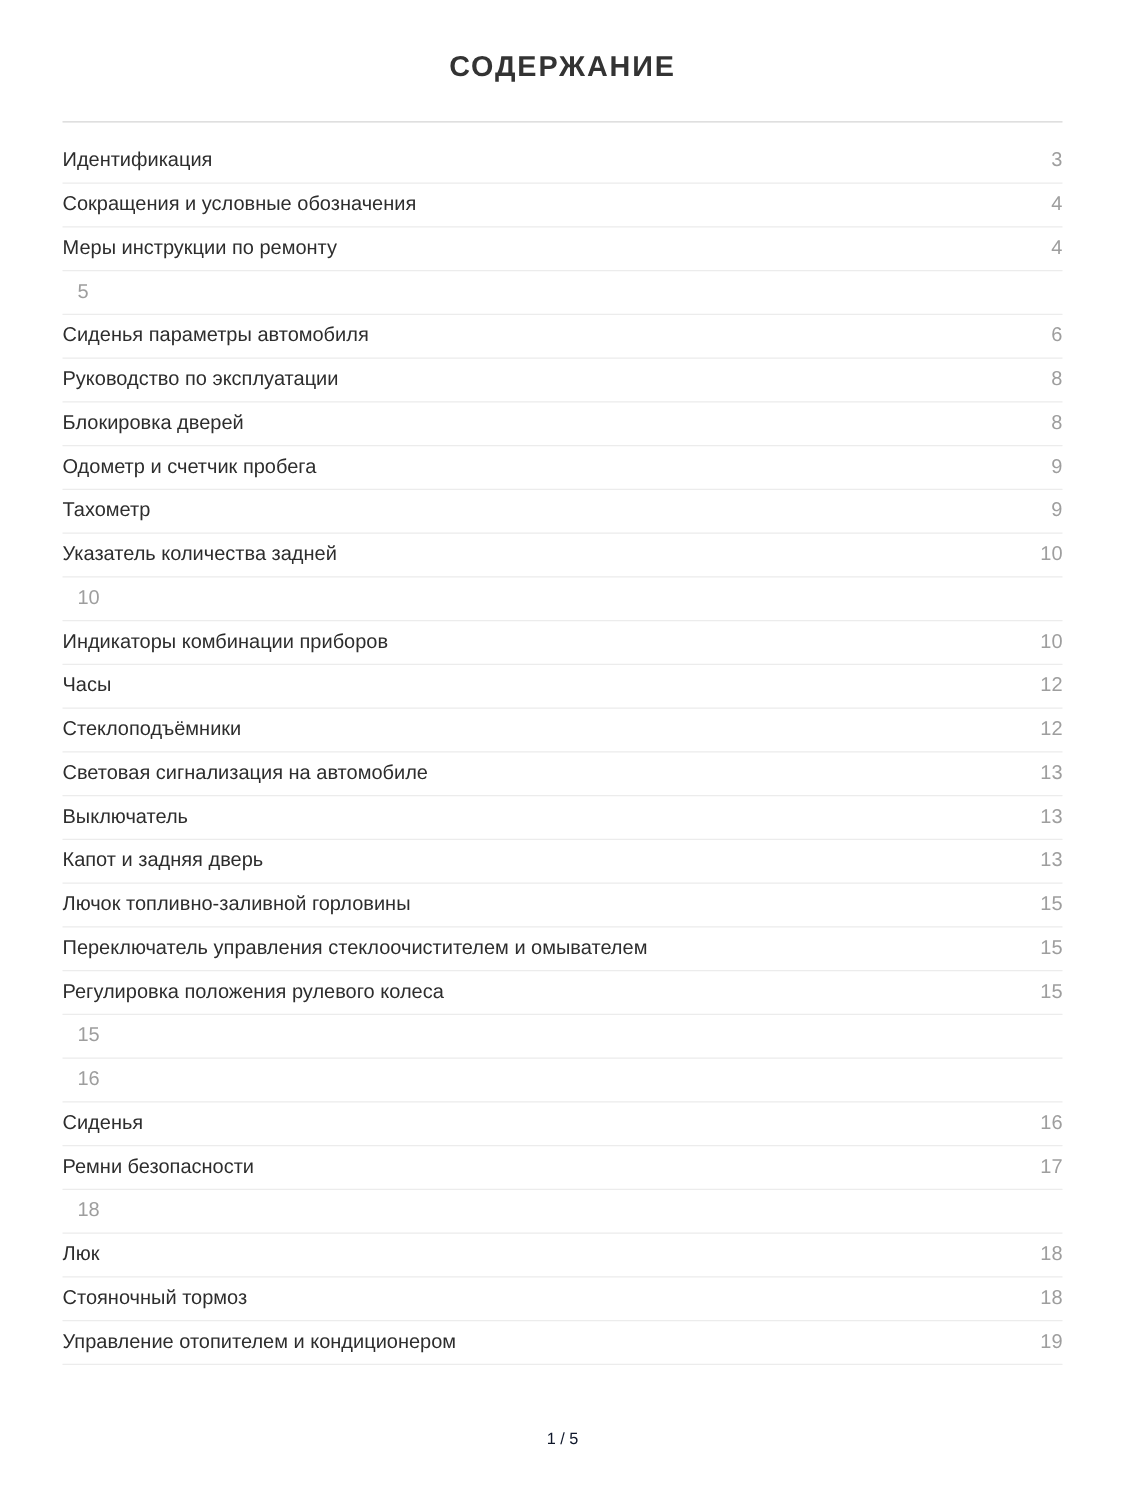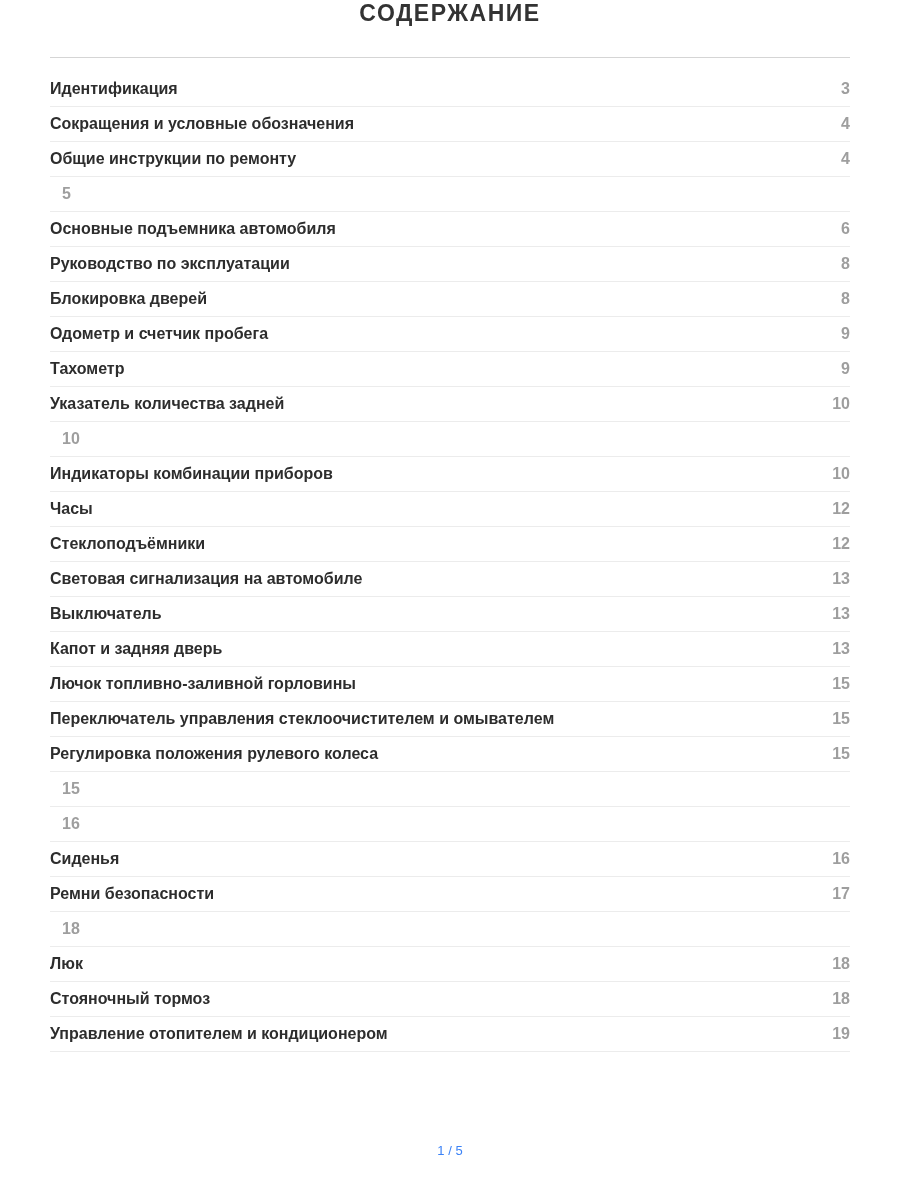--- a/index.html
+++ b/index.html
@@ -12,20 +12,21 @@
   .page {
     width: 900px;
     height: 1200px;
     margin: 0 auto;
     background: #ffffff;
     position: relative;
     padding: 0 50px;
   }
 
   .page-header {
+    padding-top: 40px;
     text-align: center;
   }
 
   .page-title {
     font-size: 23px;
     font-weight: 700;
     letter-spacing: 1.5px;
     color: #333333;
   }
 
@@ -40,21 +41,20 @@
   }
 
   .toc-row {
     display: flex;
     justify-content: space-between;
     align-items: baseline;
     padding: 7px 0 8px 0;
     border-bottom: 1px solid #ececec;
     font-size: 16px;
     line-height: 19px;
-    font-weight: bold;
   }
 
   .toc-label {
     color: #2d2d2d;
     flex: 1;
     white-space: nowrap;
     overflow: hidden;
   }
 
   .toc-page {
@@ -63,21 +63,21 @@
     white-space: nowrap;
   }
 
   .page-footer {
     position: absolute;
     bottom: 42px;
     left: 0;
     width: 100%;
     text-align: center;
     font-size: 13px;
-    color: #3b82f6;
+    color: #0f172a;
   }
 </style>
 </head>
 <body>
 
 <div class="page">
 
   <div class="page-header">
     <h1 class="page-title">СОДЕРЖАНИЕ</h1>
   </div>
@@ -89,30 +89,30 @@
     <span class="toc-label">Идентификация</span>
     <span class="toc-page">3</span>
   </li>
 
   <li class="toc-row">
     <span class="toc-label">Сокращения и условные обозначения</span>
     <span class="toc-page">4</span>
   </li>
 
   <li class="toc-row">
-    <span class="toc-label">Общие инструкции по ремонту</span>
+    <span class="toc-label">Меры инструкции по ремонту</span>
     <span class="toc-page">4</span>
   </li>
 
   <li class="toc-row">
     <span class="toc-page">5</span>
   </li>
 
   <li class="toc-row">
-    <span class="toc-label">Основные подъемника автомобиля</span>
+    <span class="toc-label">Сиденья параметры автомобиля</span>
     <span class="toc-page">6</span>
   </li>
 
   <li class="toc-row">
     <span class="toc-label">Руководство по эксплуатации</span>
     <span class="toc-page">8</span>
   </li>
 
   <li class="toc-row">
     <span class="toc-label">Блокировка дверей</span>

